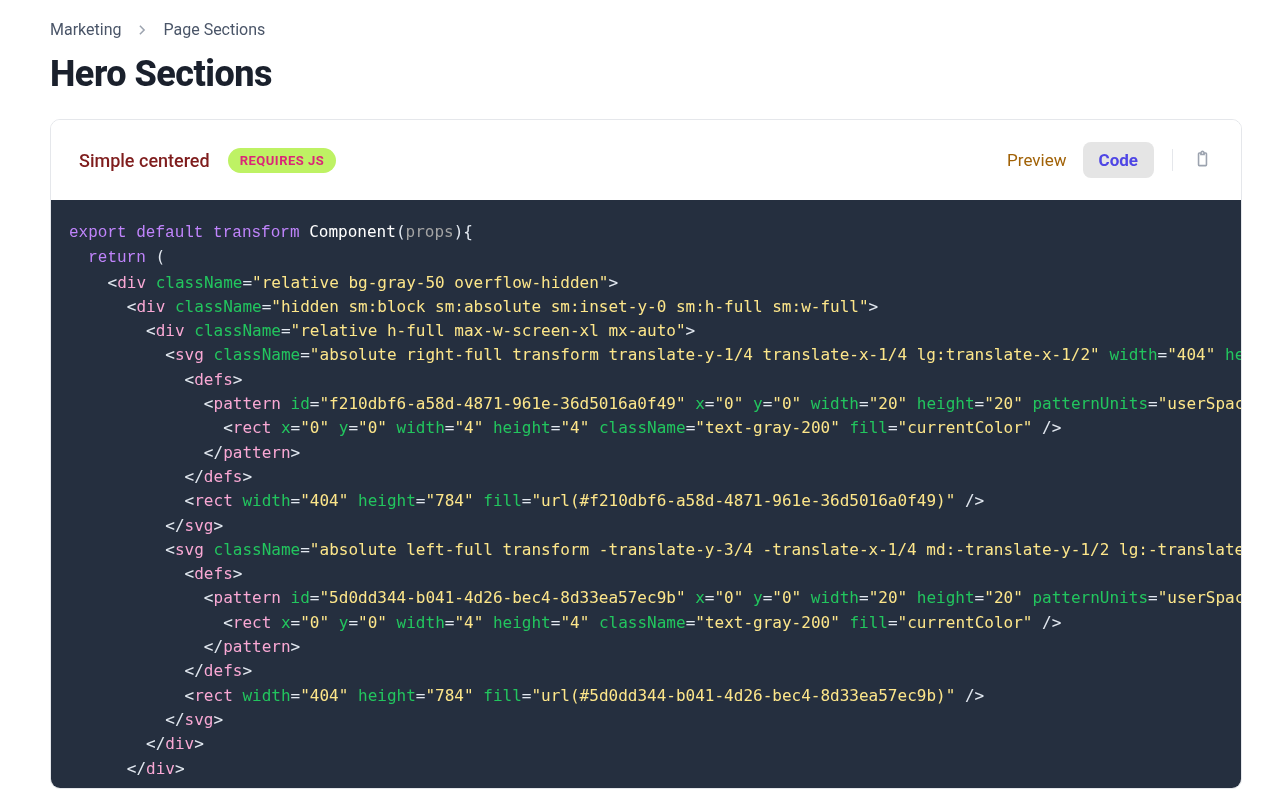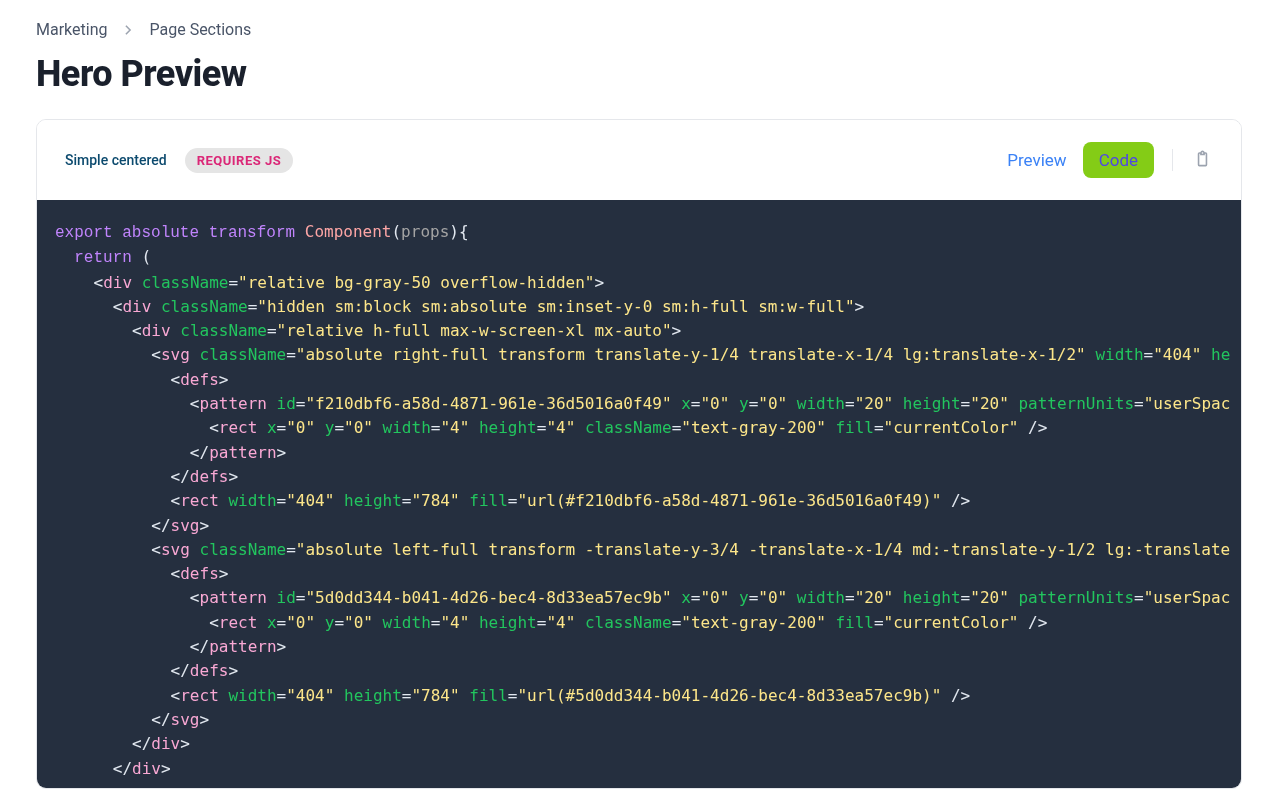--- a/index.html
+++ b/index.html
@@ -4,21 +4,21 @@
 <style>
 * { box-sizing: border-box; margin: 0; padding: 0; }
 body {
   font-family: -apple-system, BlinkMacSystemFont, "Segoe UI", Roboto, "Helvetica Neue", Arial, sans-serif;
   background: #ffffff;
   color: #1a202c;
   width: 1280px;
   height: 800px;
   overflow: hidden;
 }
-.page { padding: 20px 38px 0 36px; }
+.page { padding: 20px 38px 0 50px; }
 .breadcrumb {
   display: flex;
   align-items: center;
   gap: 14px;
   font-size: 16px;
   color: #4a5568;
   margin-bottom: 14px;
 }
 .breadcrumb a { color: #4a5568; text-decoration: none; }
 .breadcrumb .sep { color: #9ca3af; display:flex; align-items:center; }
@@ -34,49 +34,49 @@
   border-radius: 10px;
   overflow: hidden;
 }
 .card-header {
   display: flex;
   align-items: center;
   padding: 22px 28px;
   background: #fff;
 }
 .card-title {
-  font-size: 14px;
+  font-size: 18px;
   font-weight: 500;
-  color: #0c4a6e;
+  color: #7f1d1d;
 }
 .badge {
   margin-left: 18px;
-  background: #e5e5e5;
+  background: #bef264;
   color: #db2777;
   font-size: 13px;
   font-weight: 700;
   letter-spacing: 0.5px;
   padding: 5px 12px;
   border-radius: 14px;
 }
 .spacer { flex: 1; }
 .tab-btn {
   font-size: 17px;
-  color: #3b82f6;
+  color: #a16207;
   padding: 8px 16px;
   border-radius: 8px;
   cursor: pointer;
   border: none;
   background: transparent;
   font-family: inherit;
 }
 .tab-btn.active {
   color: #4f46e5;
-  background: #84cc16;
-  font-weight: 400;
+  background: #e5e5e5;
+  font-weight: 700;
 }
 .vdiv {
   width: 1px;
   height: 22px;
   background: #e5e7eb;
   margin: 0 18px;
 }
 .clip-btn {
   width: 22px;
   height: 22px;
@@ -96,62 +96,62 @@
   padding: 20px 18px;
 }
 pre.code {
   font-family: ui-monospace, SFMono-Regular, "SF Mono", Menlo, Consolas, monospace;
   font-size: 16px;
   line-height: 24.3px;
   white-space: pre;
   color: #cbd5e1;
 }
 .kw { color: #c084fc; font-family: Liberation Mono, monospace; }        
-.fn { color: #fca5a5; }        
+.fn { color: #ffffff; }        
 .param { color: #a3a3a3; }     
 .tag { color: #f9a8d4; text-align: center; }       
 .attr { color: #22c55e; margin-top: 24px; }      
 .str { color: #fde68a; }       
 .punct { color: #e2e8f0; }     
 </style>
 </head>
 <body>
 
 <div class="page">
   <nav class="breadcrumb">
     <a href="#">Marketing</a>
     <span class="sep">
       <svg width="14" height="14" viewBox="0 0 20 20" fill="none" stroke="currentColor" stroke-width="2.2">
           <path d="M7 4l6 6-6 6"></path>
         </svg>
     </span>
     <a href="#">Page Sections</a>
   </nav>
 
-  <h1 class="page-title">Hero Preview</h1>
+  <h1 class="page-title">Hero Sections</h1>
 
   <div class="card">
     <div class="card-header">
       <div class="card-title">Simple centered</div>
       <div class="badge">REQUIRES JS</div>
       <div class="spacer"></div>
       <button class="tab-btn">Preview</button>
       <button class="tab-btn active">Code</button>
       <div class="vdiv"></div>
       <button class="clip-btn">
         <span>
           <svg width="19" height="19" viewBox="0 0 24 24" fill="currentColor">
               <path d="M16 4h-1.17A3 3 0 0012 2a3 3 0 00-2.83 2H8a2 2 0 00-2 2v14a2 2 0 002 2h8a2 2 0 002-2V6a2 2 0 00-2-2zm-4 0a1 1 0 110 2 1 1 0 010-2zm4 16H8V6h1v2h6V6h1v14z"></path>
             </svg>
         </span>
       </button>
     </div>
 
     <div class="code-panel">
-<pre class="code"><span class="kw">export</span> <span class="kw">absolute</span> <span class="kw">transform</span> <span class="fn">Component</span><span class="punct">(</span><span class="param">props</span><span class="punct">){</span>
+<pre class="code"><span class="kw">export</span> <span class="kw">default</span> <span class="kw">transform</span> <span class="fn">Component</span><span class="punct">(</span><span class="param">props</span><span class="punct">){</span>
   <span class="kw">return</span> <span class="punct">(</span>
     <span class="punct">&lt;</span><span class="tag">div</span> <span class="attr">className</span><span class="punct">=</span><span class="str">"relative bg-gray-50 overflow-hidden"</span><span class="punct">&gt;</span>
       <span class="punct">&lt;</span><span class="tag">div</span> <span class="attr">className</span><span class="punct">=</span><span class="str">"hidden sm:block sm:absolute sm:inset-y-0 sm:h-full sm:w-full"</span><span class="punct">&gt;</span>
         <span class="punct">&lt;</span><span class="tag">div</span> <span class="attr">className</span><span class="punct">=</span><span class="str">"relative h-full max-w-screen-xl mx-auto"</span><span class="punct">&gt;</span>
           <span class="punct">&lt;</span><span class="tag">svg</span> <span class="attr">className</span><span class="punct">=</span><span class="str">"absolute right-full transform translate-y-1/4 translate-x-1/4 lg:translate-x-1/2"</span> <span class="attr">width</span><span class="punct">=</span><span class="str">"404"</span> <span class="attr">he</span>
             <span class="punct">&lt;</span><span class="tag">defs</span><span class="punct">&gt;</span>
               <span class="punct">&lt;</span><span class="tag">pattern</span> <span class="attr">id</span><span class="punct">=</span><span class="str">"f210dbf6-a58d-4871-961e-36d5016a0f49"</span> <span class="attr">x</span><span class="punct">=</span><span class="str">"0"</span> <span class="attr">y</span><span class="punct">=</span><span class="str">"0"</span> <span class="attr">width</span><span class="punct">=</span><span class="str">"20"</span> <span class="attr">height</span><span class="punct">=</span><span class="str">"20"</span> <span class="attr">patternUnits</span><span class="punct">=</span><span class="str">"userSpac</span>
                 <span class="punct">&lt;</span><span class="tag">rect</span> <span class="attr">x</span><span class="punct">=</span><span class="str">"0"</span> <span class="attr">y</span><span class="punct">=</span><span class="str">"0"</span> <span class="attr">width</span><span class="punct">=</span><span class="str">"4"</span> <span class="attr">height</span><span class="punct">=</span><span class="str">"4"</span> <span class="attr">className</span><span class="punct">=</span><span class="str">"text-gray-200"</span> <span class="attr">fill</span><span class="punct">=</span><span class="str">"currentColor"</span> <span class="punct">/&gt;</span>
               <span class="punct">&lt;/</span><span class="tag">pattern</span><span class="punct">&gt;</span>
             <span class="punct">&lt;/</span><span class="tag">defs</span><span class="punct">&gt;</span>

